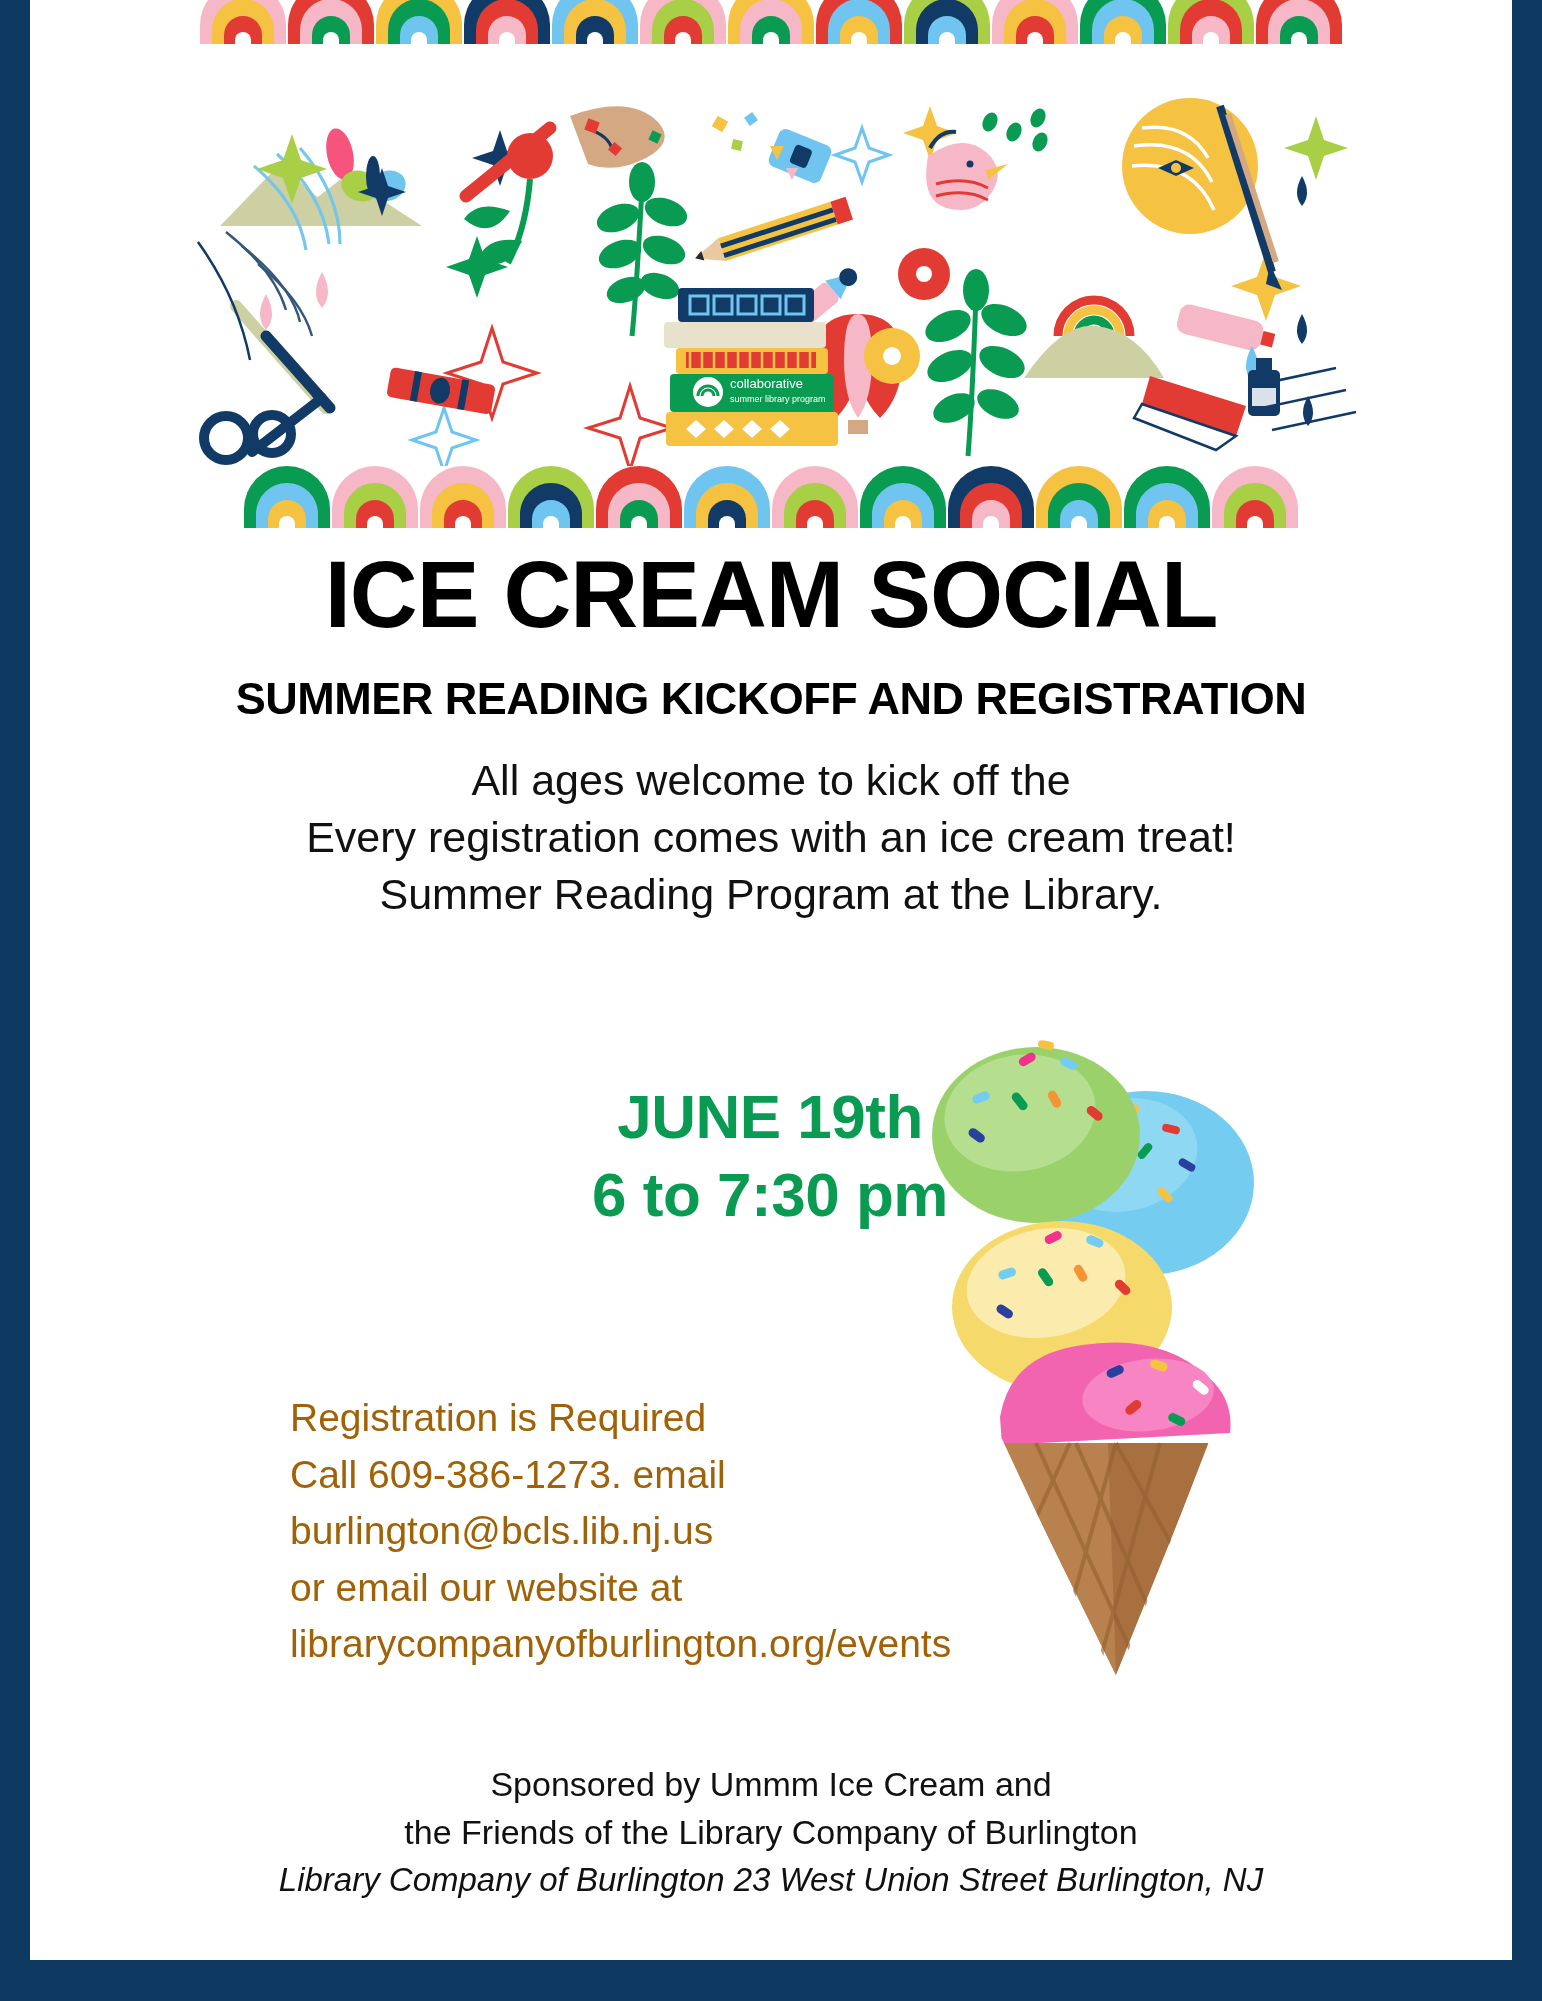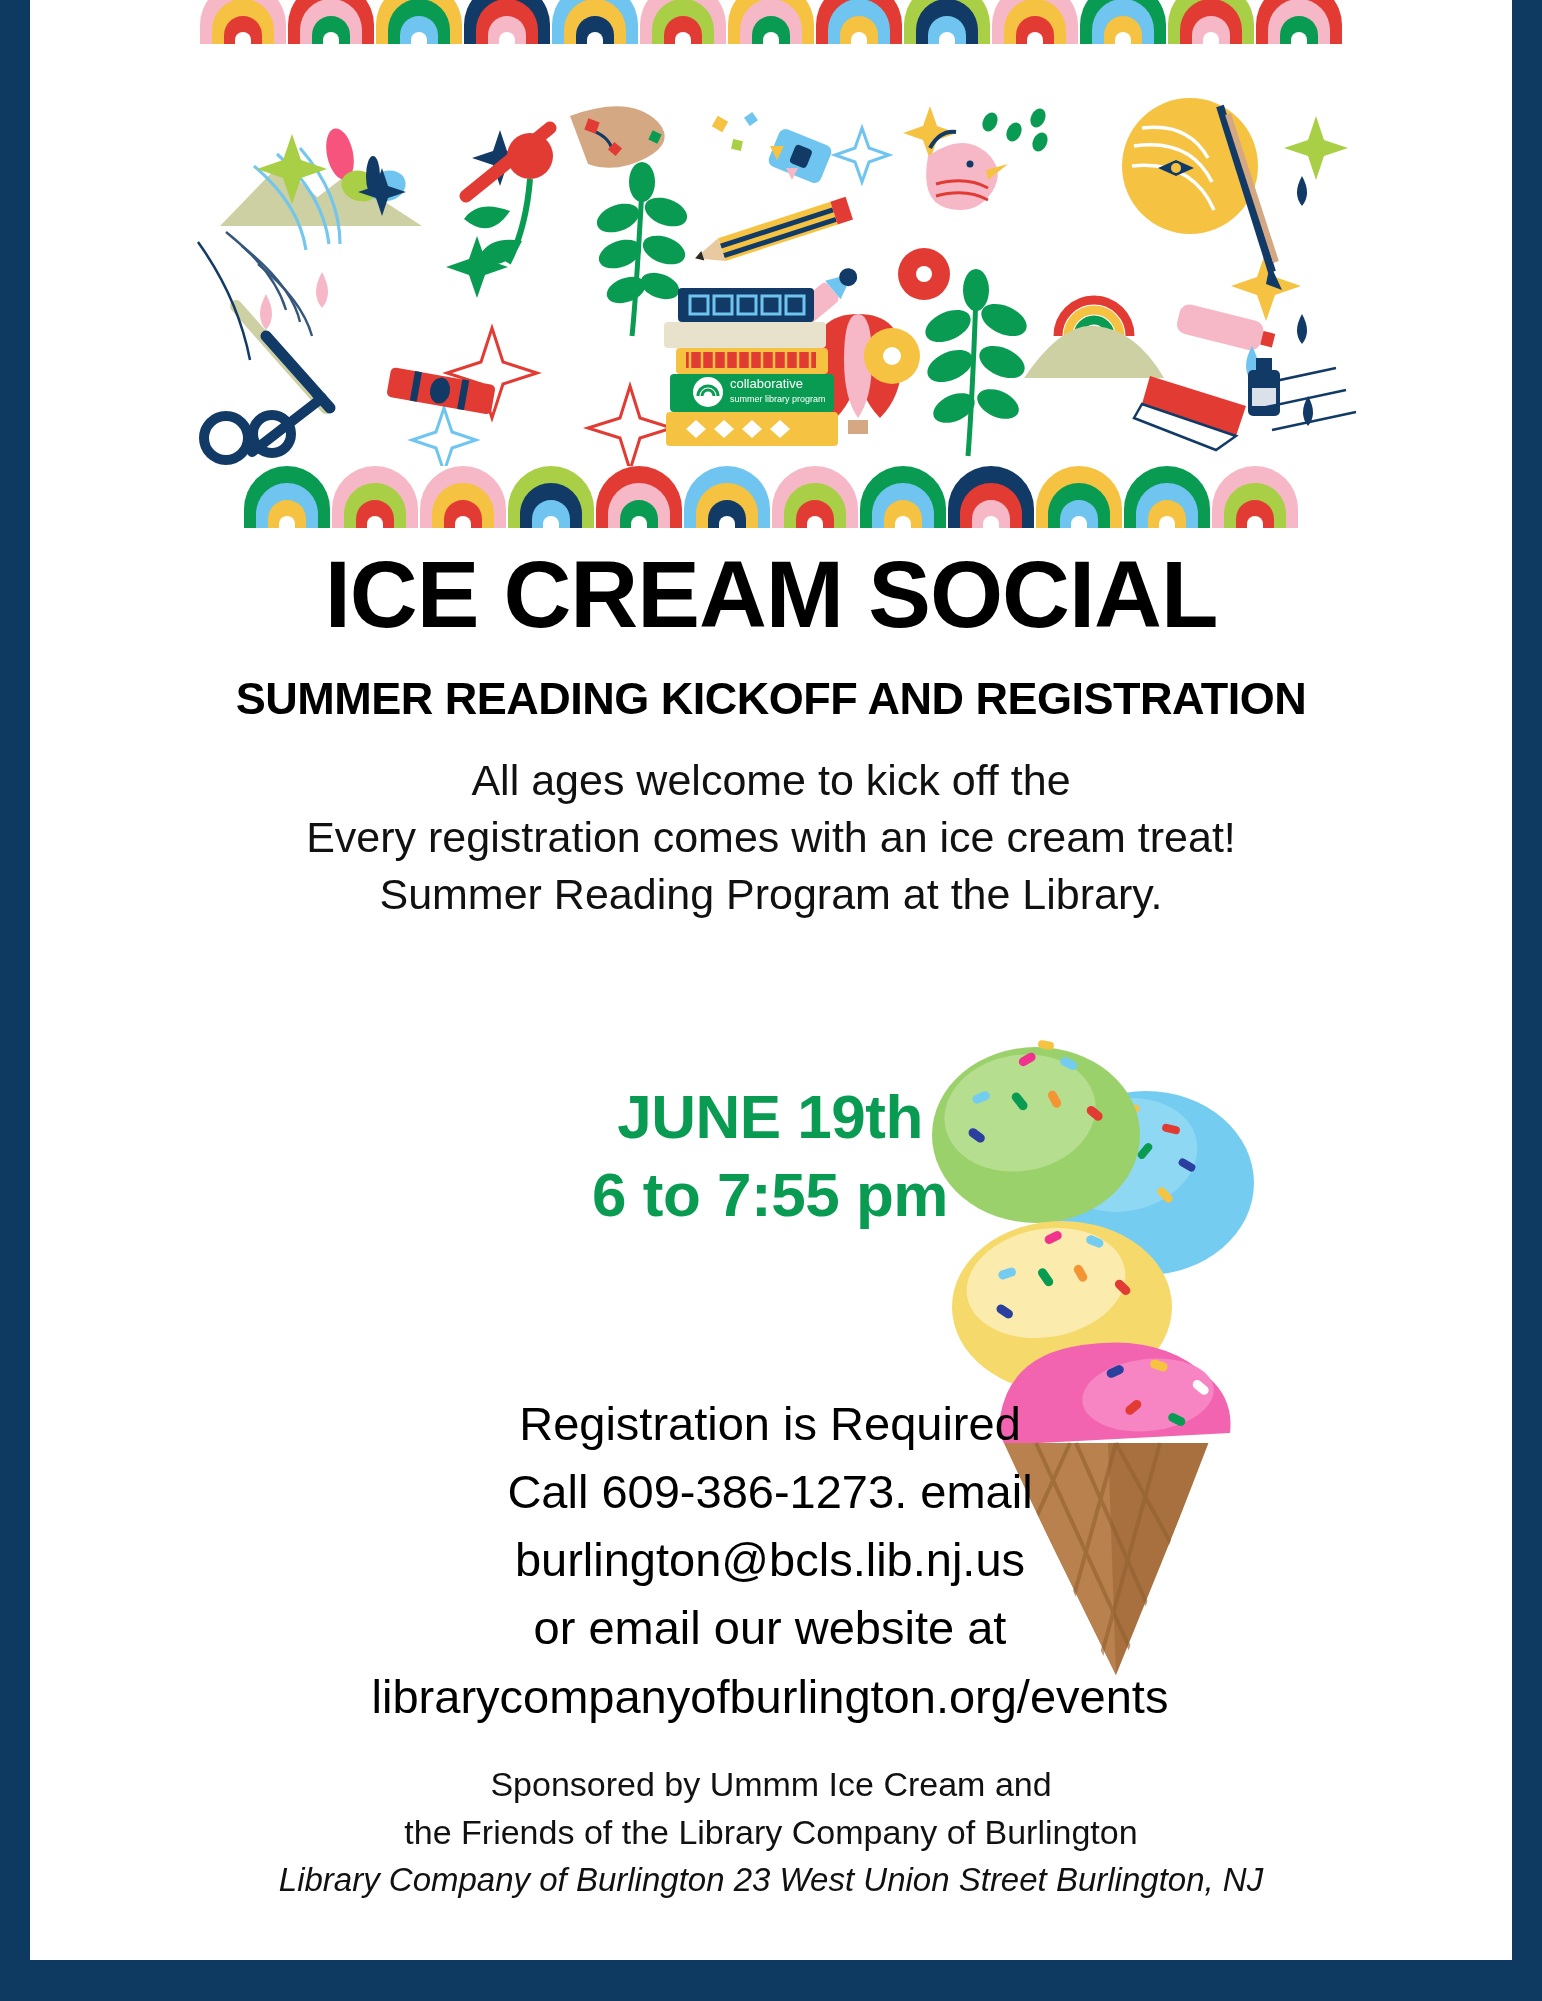--- a/index.html
+++ b/index.html
@@ -84,23 +84,23 @@
     position:absolute;top:1078px;left:380px;width:720px;
     text-align:center;
     color:#0a9b53;
     font-size:62px;line-height:1.26;
     font-weight:700;
     letter-spacing:-0.5px;
   }
 
   .reginfo{
     position:absolute;top:1390px;left:260px;width:960px;
-    text-align:center;
-    font-size:47px;line-height:1.45;
-    color:#000000;
+    text-align:left;
+    font-size:39px;line-height:1.45;
+    color:#a16207;
     font-weight:400;
   }
 
   .sponsor{
     position:absolute;top:1760px;left:0;width:1482px;
     text-align:center;
     font-size:34px;line-height:1.42;
     color:#111;
     font-weight:400;
   }
@@ -565,21 +565,21 @@
       <rect x="0" y="0" width="360" height="680" fill="#ffffff" mask="url(#coneInvL)"></rect>
       <path d="M0 296 H360 V680 H0z" fill="none"></path>
 
       <path d="M0 296 L104 296 L180 672 L0 672z" fill="#ffffff"></path>
       <path d="M360 296 L256 296 L180 672 L360 672z" fill="#ffffff"></path>
     </svg>
   </div>
 
   <div class="datetime">
     <div>JUNE 19th</div>
-    <div>6 to 7:55 pm</div>
+    <div>6 to 7:30 pm</div>
   </div>
 
   <div class="cone-right">
     <svg viewBox="0 0 370 670" xmlns="http://www.w3.org/2000/svg" aria-hidden="true">
 
       <g>
         <ellipse cx="236" cy="168" rx="108" ry="92" fill="#74cdf0"></ellipse>
         <ellipse cx="214" cy="140" rx="74" ry="56" fill="#8fd8f3" transform="rotate(-12 214 140)"></ellipse>
         <g>
           <rect x="212" y="92" width="18" height="8" rx="4" fill="#f5c242" transform="rotate(-28 221 96)"></rect>

